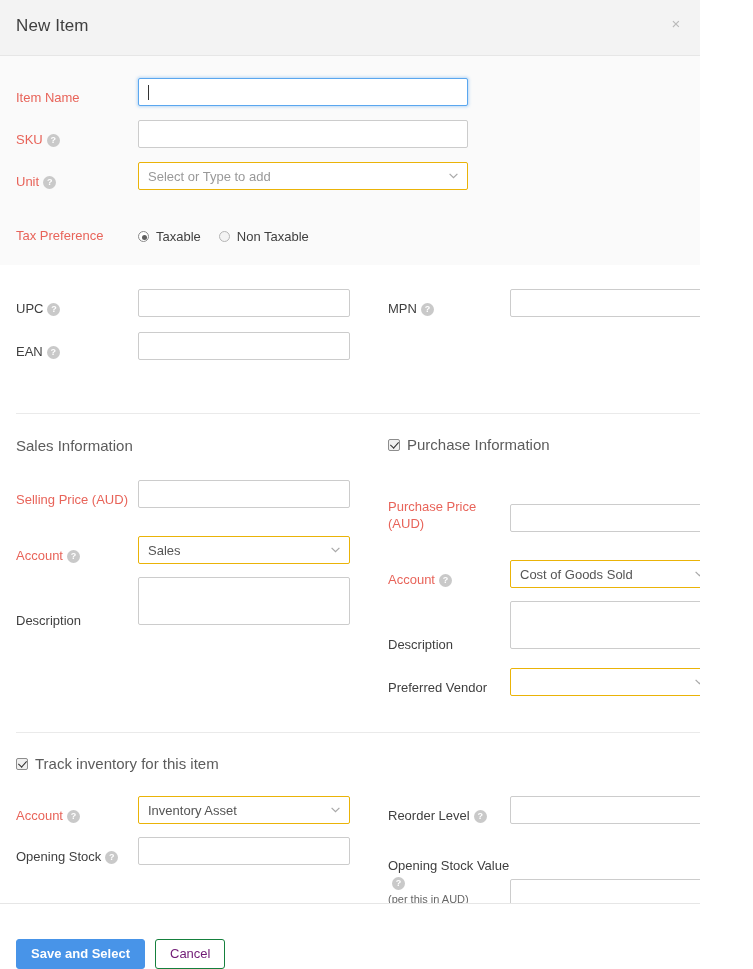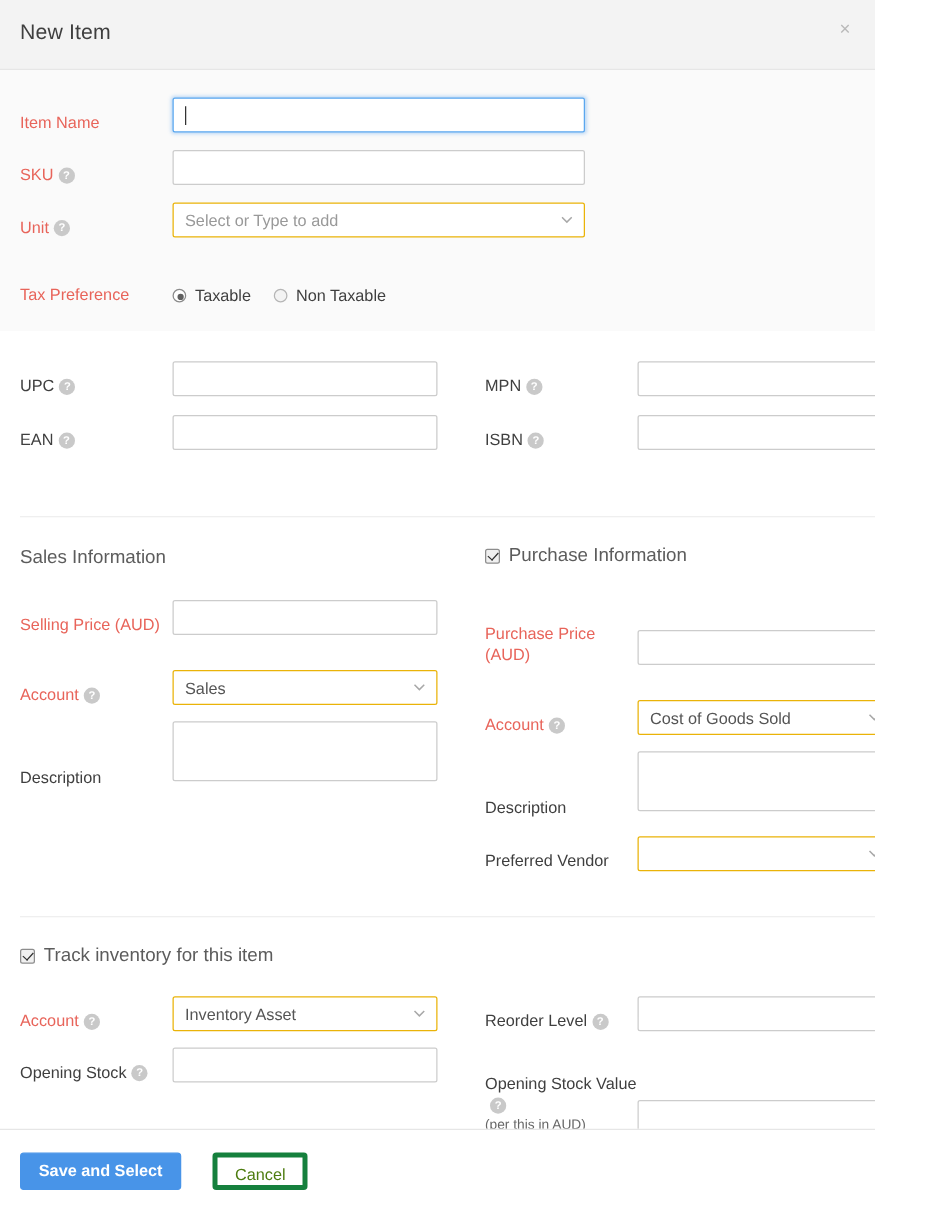--- a/index.html
+++ b/index.html
@@ -244,44 +244,43 @@
 
   
   .footer {
     position: absolute;
     left: 0; right: 0;
     bottom: 0;
     height: 66px;
     border-top: 1px solid #e6e6e6;
     background: #ffffff;
     display: flex;
-    align-items: center;
+    align-items: flex-end;
     padding-left: 16px;
   }
   .btn {
     font-size: 13px;
     border-radius: 3px;
     padding: 0 14px;
     height: 30px;
     line-height: 28px;
     cursor: pointer;
     font-family: "Liberation Sans", sans-serif;
   }
   .btn-primary {
     background: #4894e8;
     border: 1px solid #4894e8;
     color: #ffffff;
     font-weight: bold;
     margin-right: 10px;
   }
   .btn-secondary {
     background: #ffffff;
-    border: 4px solid #15803d;
-    color: #4d7c0f;
-    margin-left: 15px;
+    border: 1px solid #15803d;
+    color: #701a75;
   }
 
   
   .caret-bar {
     display: inline-block;
     width: 1px;
     height: 15px;
     background: #333;
     vertical-align: -3px;
     margin-left: 1px;
@@ -380,28 +379,20 @@
 
       <div class="col-right">
         <div class="field-row">
           <div class="fld-label">
             <span>MPN</span><span class="help-icon">?</span>
           </div>
           <div class="fld-control">
             <input class="txt w204" type="text" value="" style="">
           </div>
         </div>
-        <div class="field-row" style="margin-top:15px;">
-          <div class="fld-label">
-            <span>ISBN</span><span class="help-icon">?</span>
-          </div>
-          <div class="fld-control">
-            <input class="txt w204" type="text" value="" style="">
-          </div>
-        </div>
       </div>
 
     </div>
 
     <div class="divider" style="margin-top:41px;"></div>
   </div>
 
   <div class="section-plain" style="padding-top:22px;">
     <div class="two-col">
 

